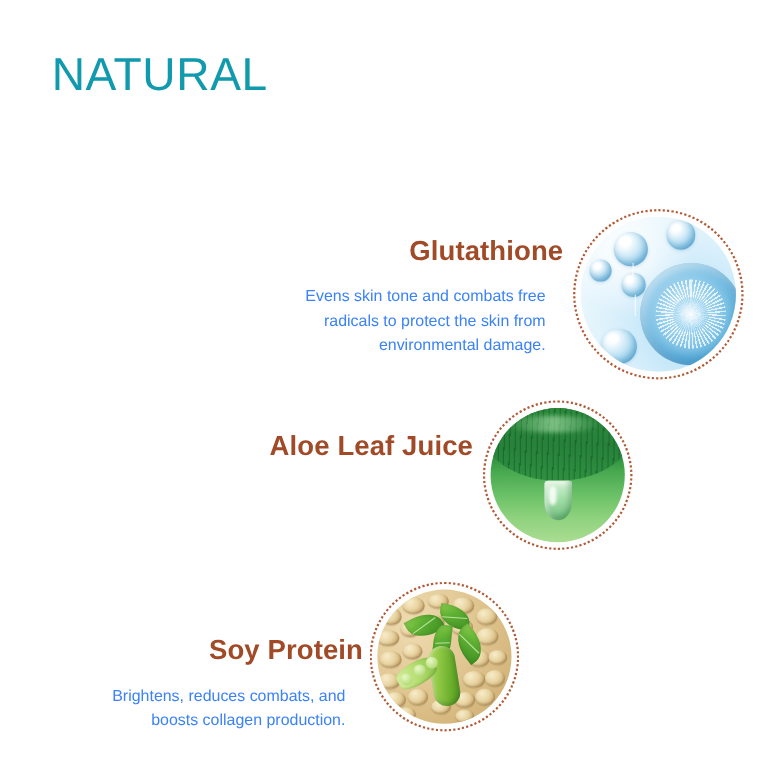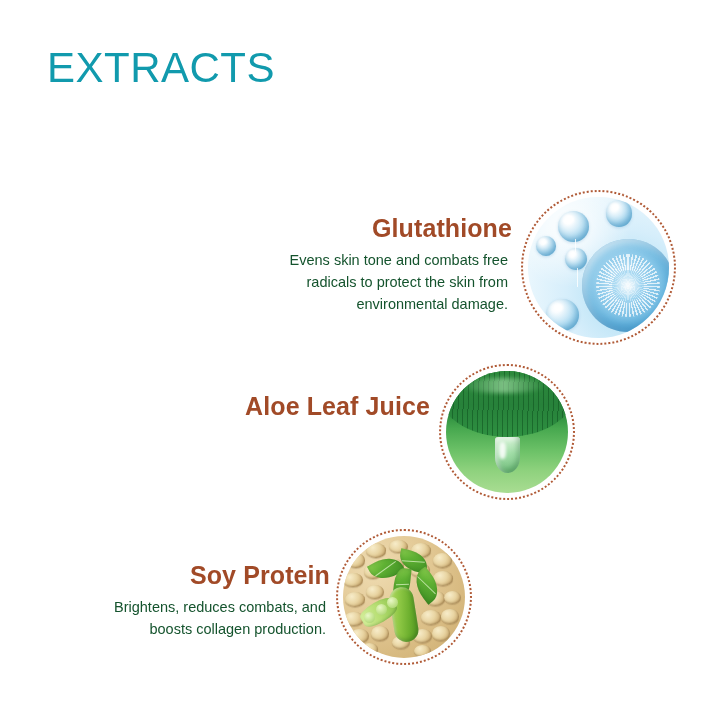--- a/index.html
+++ b/index.html
@@ -56,23 +56,23 @@
     font-weight: 700;
     color: #a14a27;
     line-height: 1.15;
     margin: 0 0 6px 0;
     letter-spacing: 0.1px;
   }
   .ing-desc {
     display: block;
     font-size: 14.5px;
     font-weight: 400;
-    color: #14532d;
+    color: #3b82f6;
     line-height: 1.52;
-    margin: 4px;
+    margin: 16px;
   }
 
   
   .circle {
     position: absolute;
     border-radius: 50%;
     border: 2px dotted #b05a36;
     box-sizing: border-box;
     padding: 5px;
   }
@@ -231,21 +231,21 @@
     border-radius: 50%;
     background: radial-gradient(circle at 36% 32%, #e9f8c7 0%, #c6e592 48%, #9fcd63 100%);
   }
 </style>
 </head>
 <body>
 
 <div id="page">
 
   <div class="heading">
-    <span class="line">EXTRACTS</span>
+    <span class="line">NATURAL</span>
   </div>
 
   <div class="block" style="left:0;top:0;width:713px;height:713px;pointer-events:none;">
     <div class="text" style="left:258px;top:214px;width:254px;">
       <span class="ing-title">Glutathione</span>
       <span class="ing-desc">Evens skin tone and combats free radicals to protect the skin from environmental damage.</span>
     </div>
   </div>
 
   <div class="circle" style="left:521px;top:190px;width:155px;height:155px;">
@@ -271,21 +271,21 @@
   </div>
 
   <div class="circle" style="left:439px;top:364px;width:136px;height:136px;">
     <div class="photo photo-aloe">
       <div class="aloe-top"></div>
       <div class="aloe-shine"></div>
       <div class="aloe-drop"></div>
     </div>
   </div>
 
-  <div class="block" style="left:0;top:0;width:713px;height:567px;pointer-events:none;">
+  <div class="block" style="left:0;top:16px;width:713px;height:567px;pointer-events:none;">
     <div class="text" style="left:76px;top:561px;width:254px;">
       <span class="ing-title">Soy Protein</span>
       <span class="ing-desc">Brightens, reduces combats, and boosts collagen production.</span>
     </div>
   </div>
 
   <div class="circle" style="left:336px;top:529px;width:136px;height:136px;">
     <div class="photo photo-soy">
       <div class="bean" style="left:3%;top:14%;width:15%;height:12%;"></div>
       <div class="bean" style="left:19%;top:6%;width:16%;height:12%;"></div>

